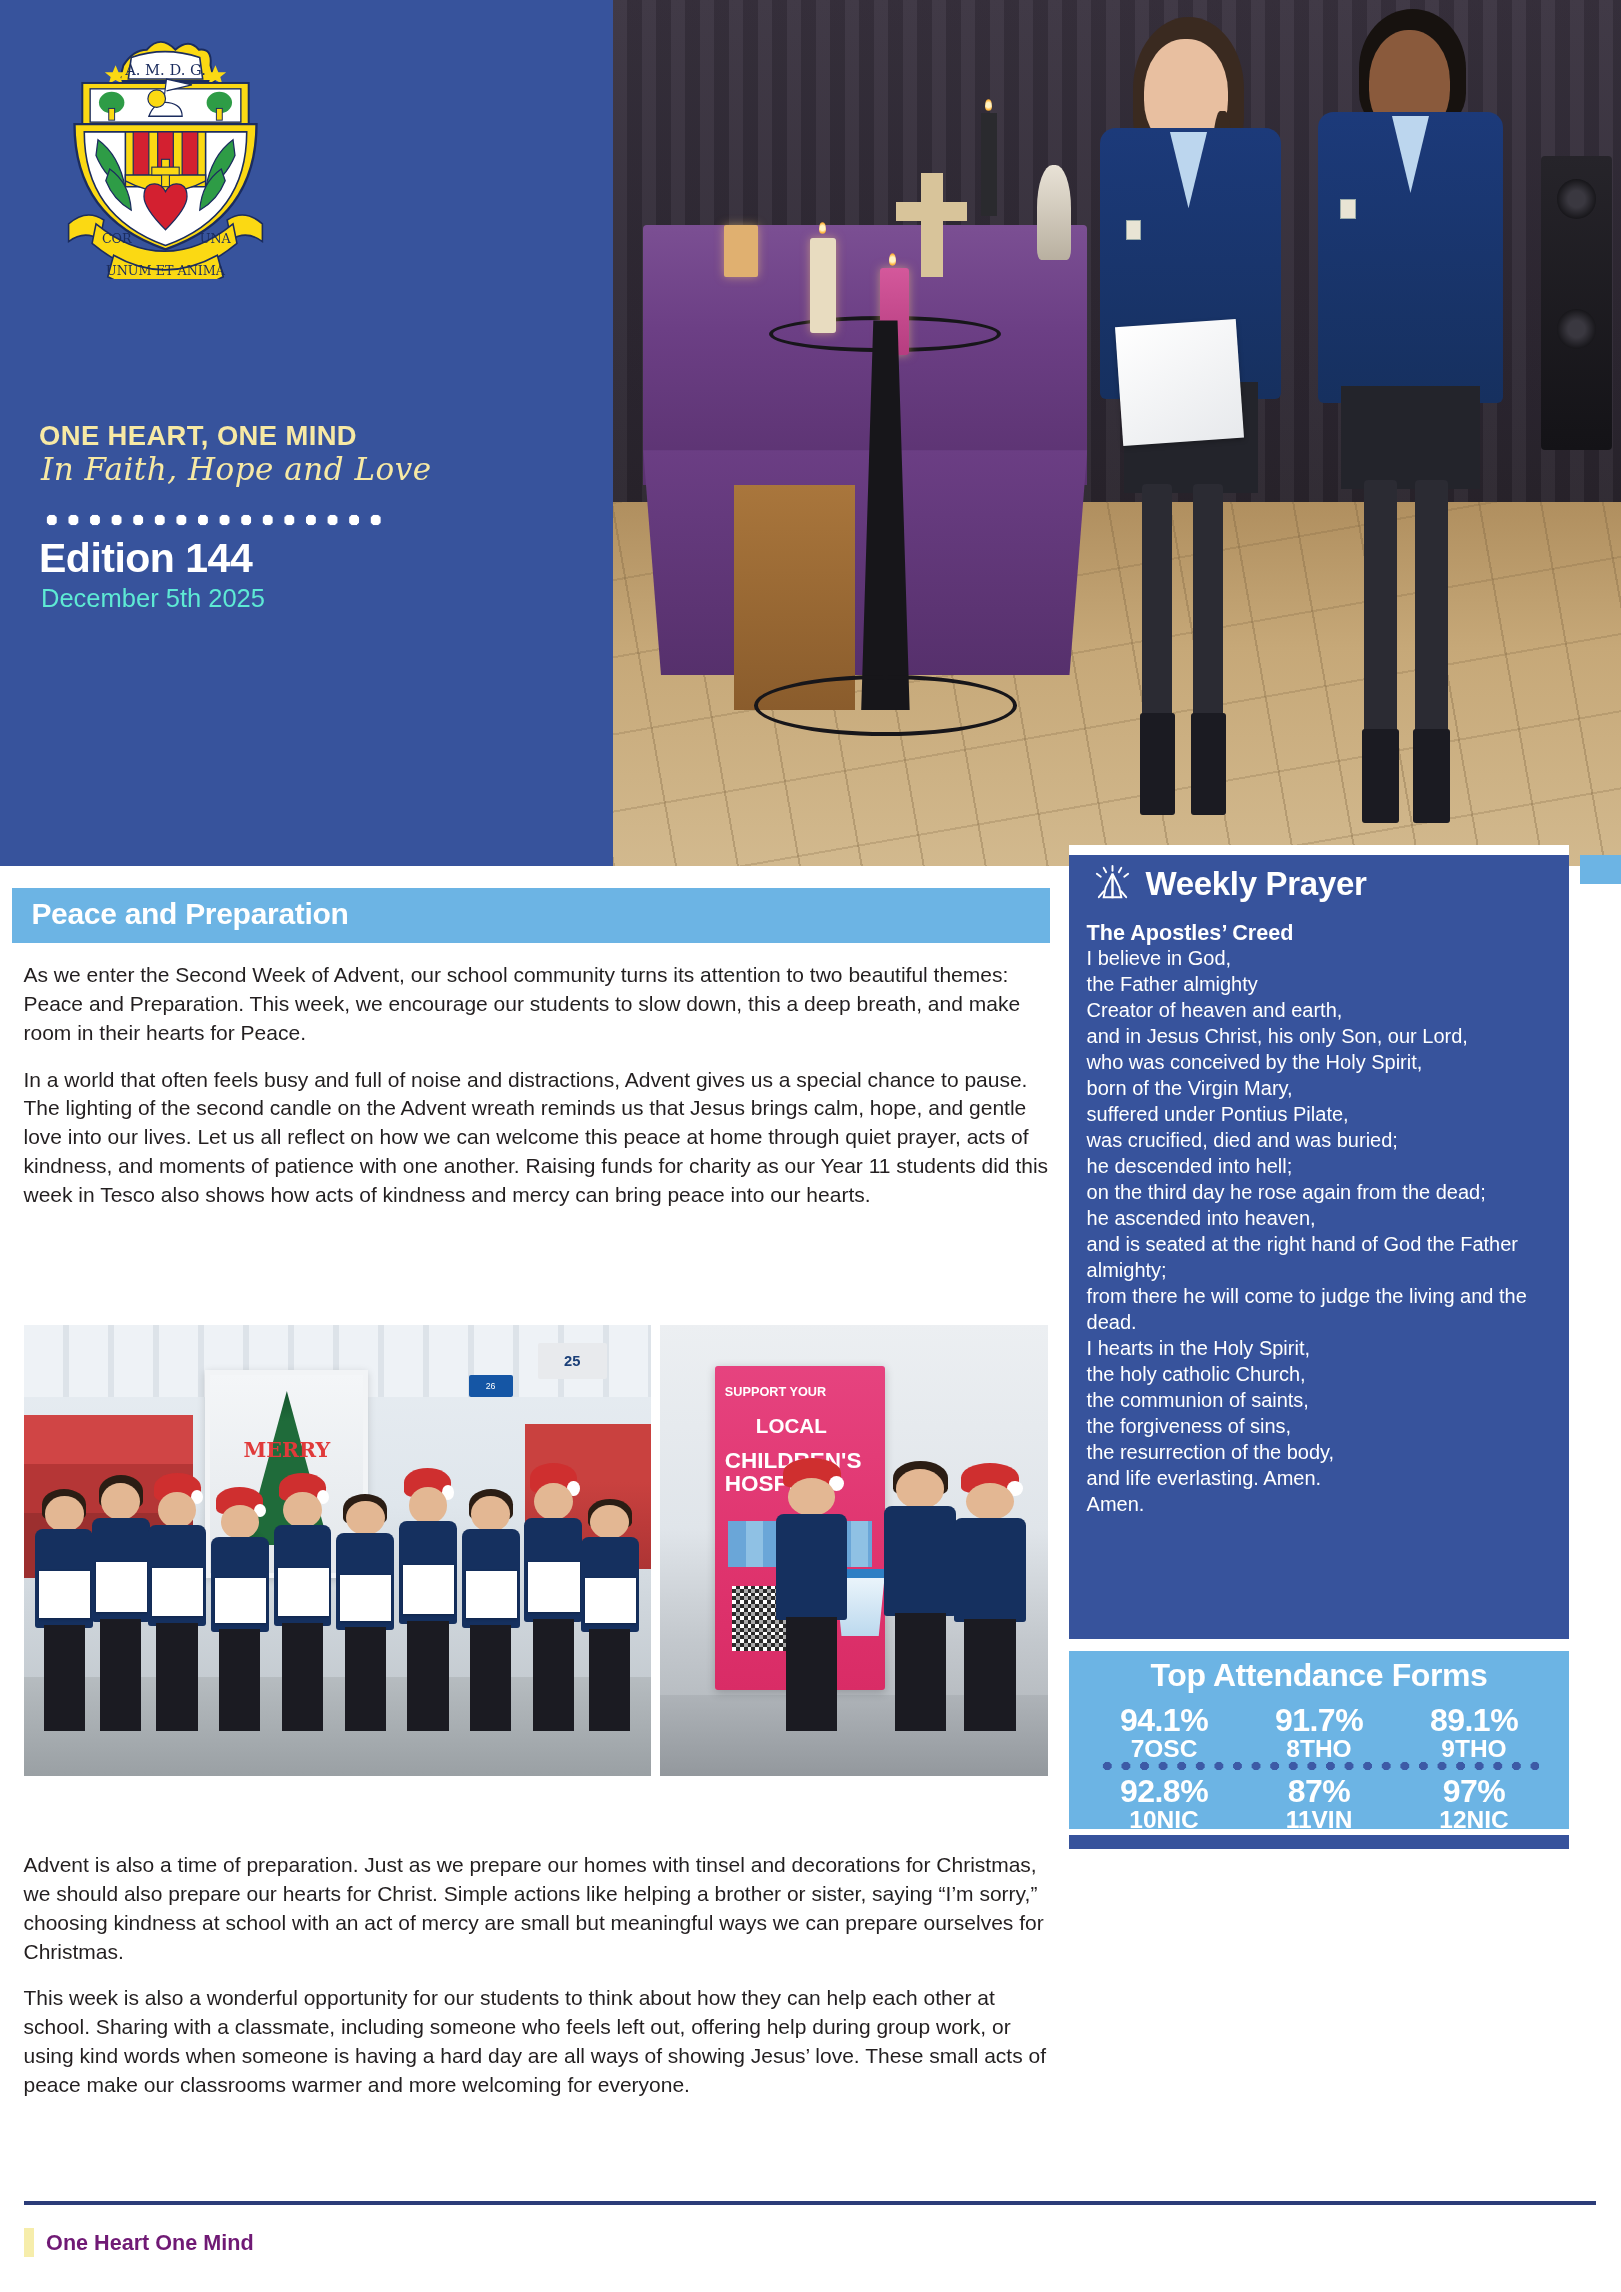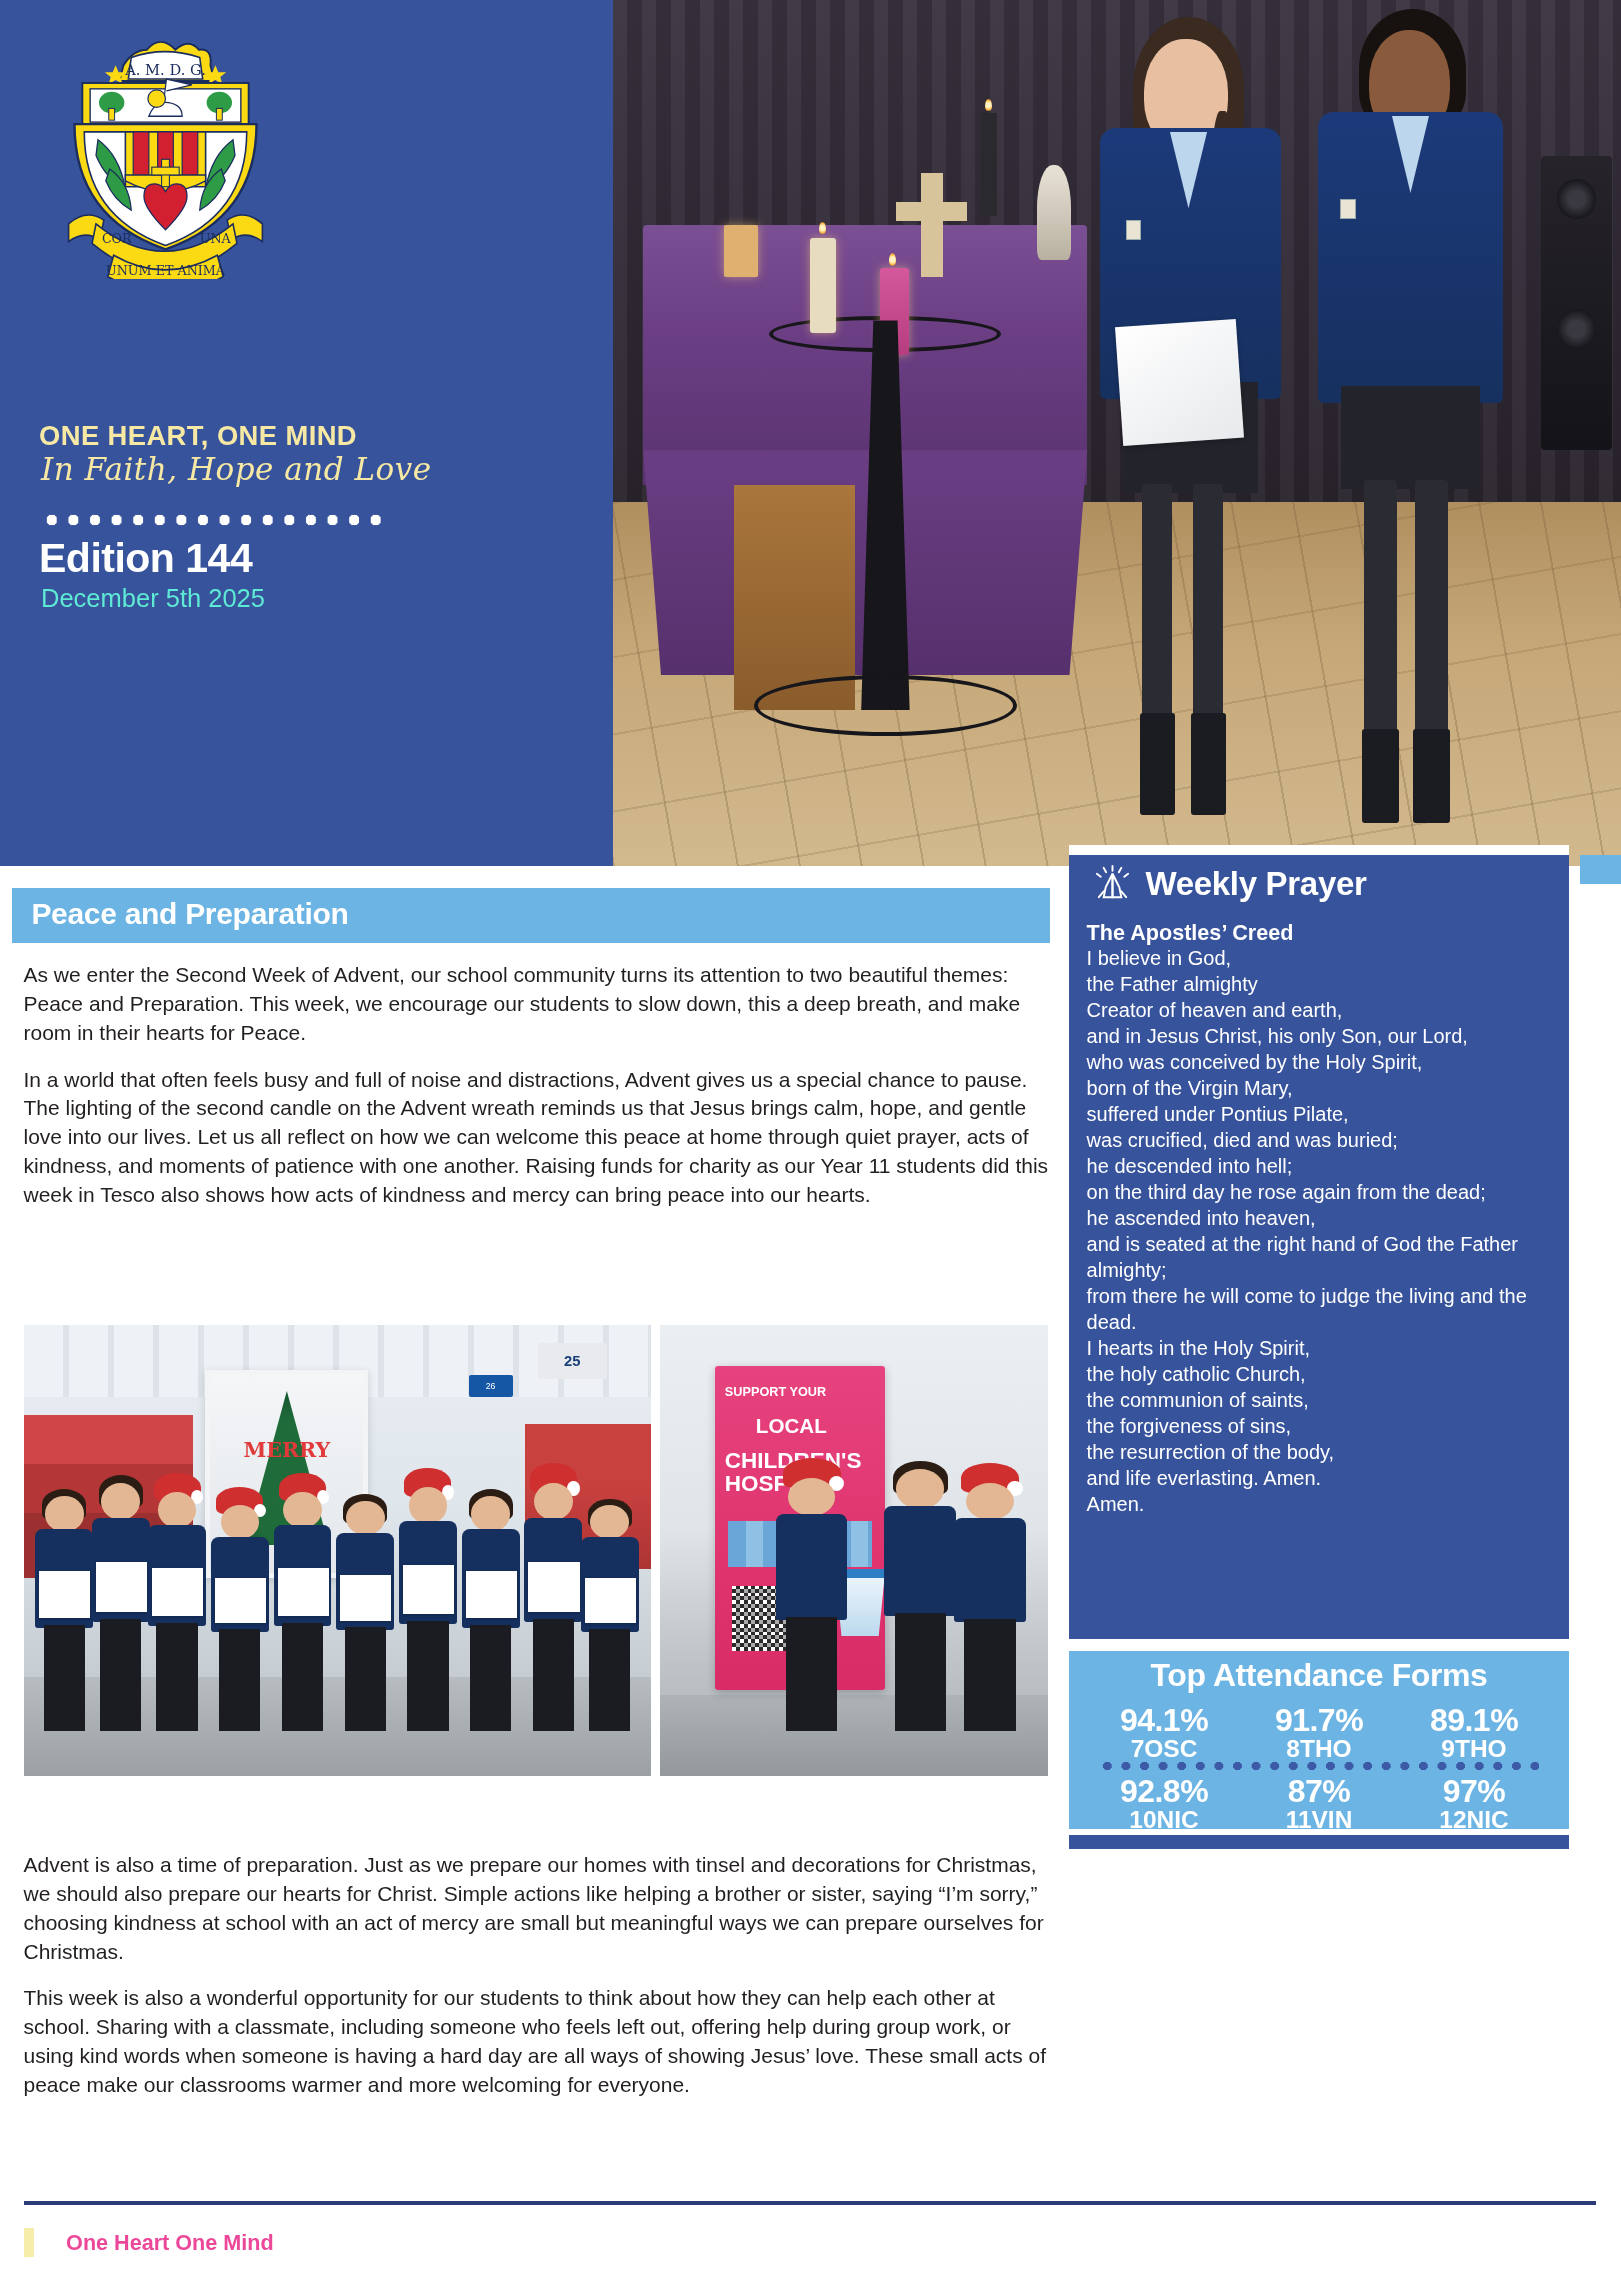--- a/index.html
+++ b/index.html
@@ -320,21 +320,21 @@
   .att-footbar { position:absolute; left:1069px; top:1835px; width:500px; height:13.7px; background:#37539c; }
   .prayer-topbar { position:absolute; left:1069px; top:845px; width:500px; height:9.8px; background:#fff; }
 
   
   .footer-rule { position:absolute; left:23.5px; top:2201px; width:1572px; height:3.9px; background:#2b3c78; }
   .footer {
     position:absolute; left:23.5px; top:2225px; width:588px; height:35px;
     display:flex; align-items:center; gap:11.8px;
   }
   .footer .tick { width:10.8px; height:29px; background:#f6edab; }
-  .footer .ftxt { color:#ec4899; font-size:21.6px; font-weight:700;margin-left:20px; }
+  .footer .ftxt { color:#701a75; font-size:21.6px; font-weight:700; }
   .right-stub { position:absolute; left:1580px; top:855px; width:41px; height:29px; background:#6cb4e4; }
 </style>
 </head>
 <body>
 
 <div class="page">
 
   <div class="masthead">
 
     <div class="mast-left">

